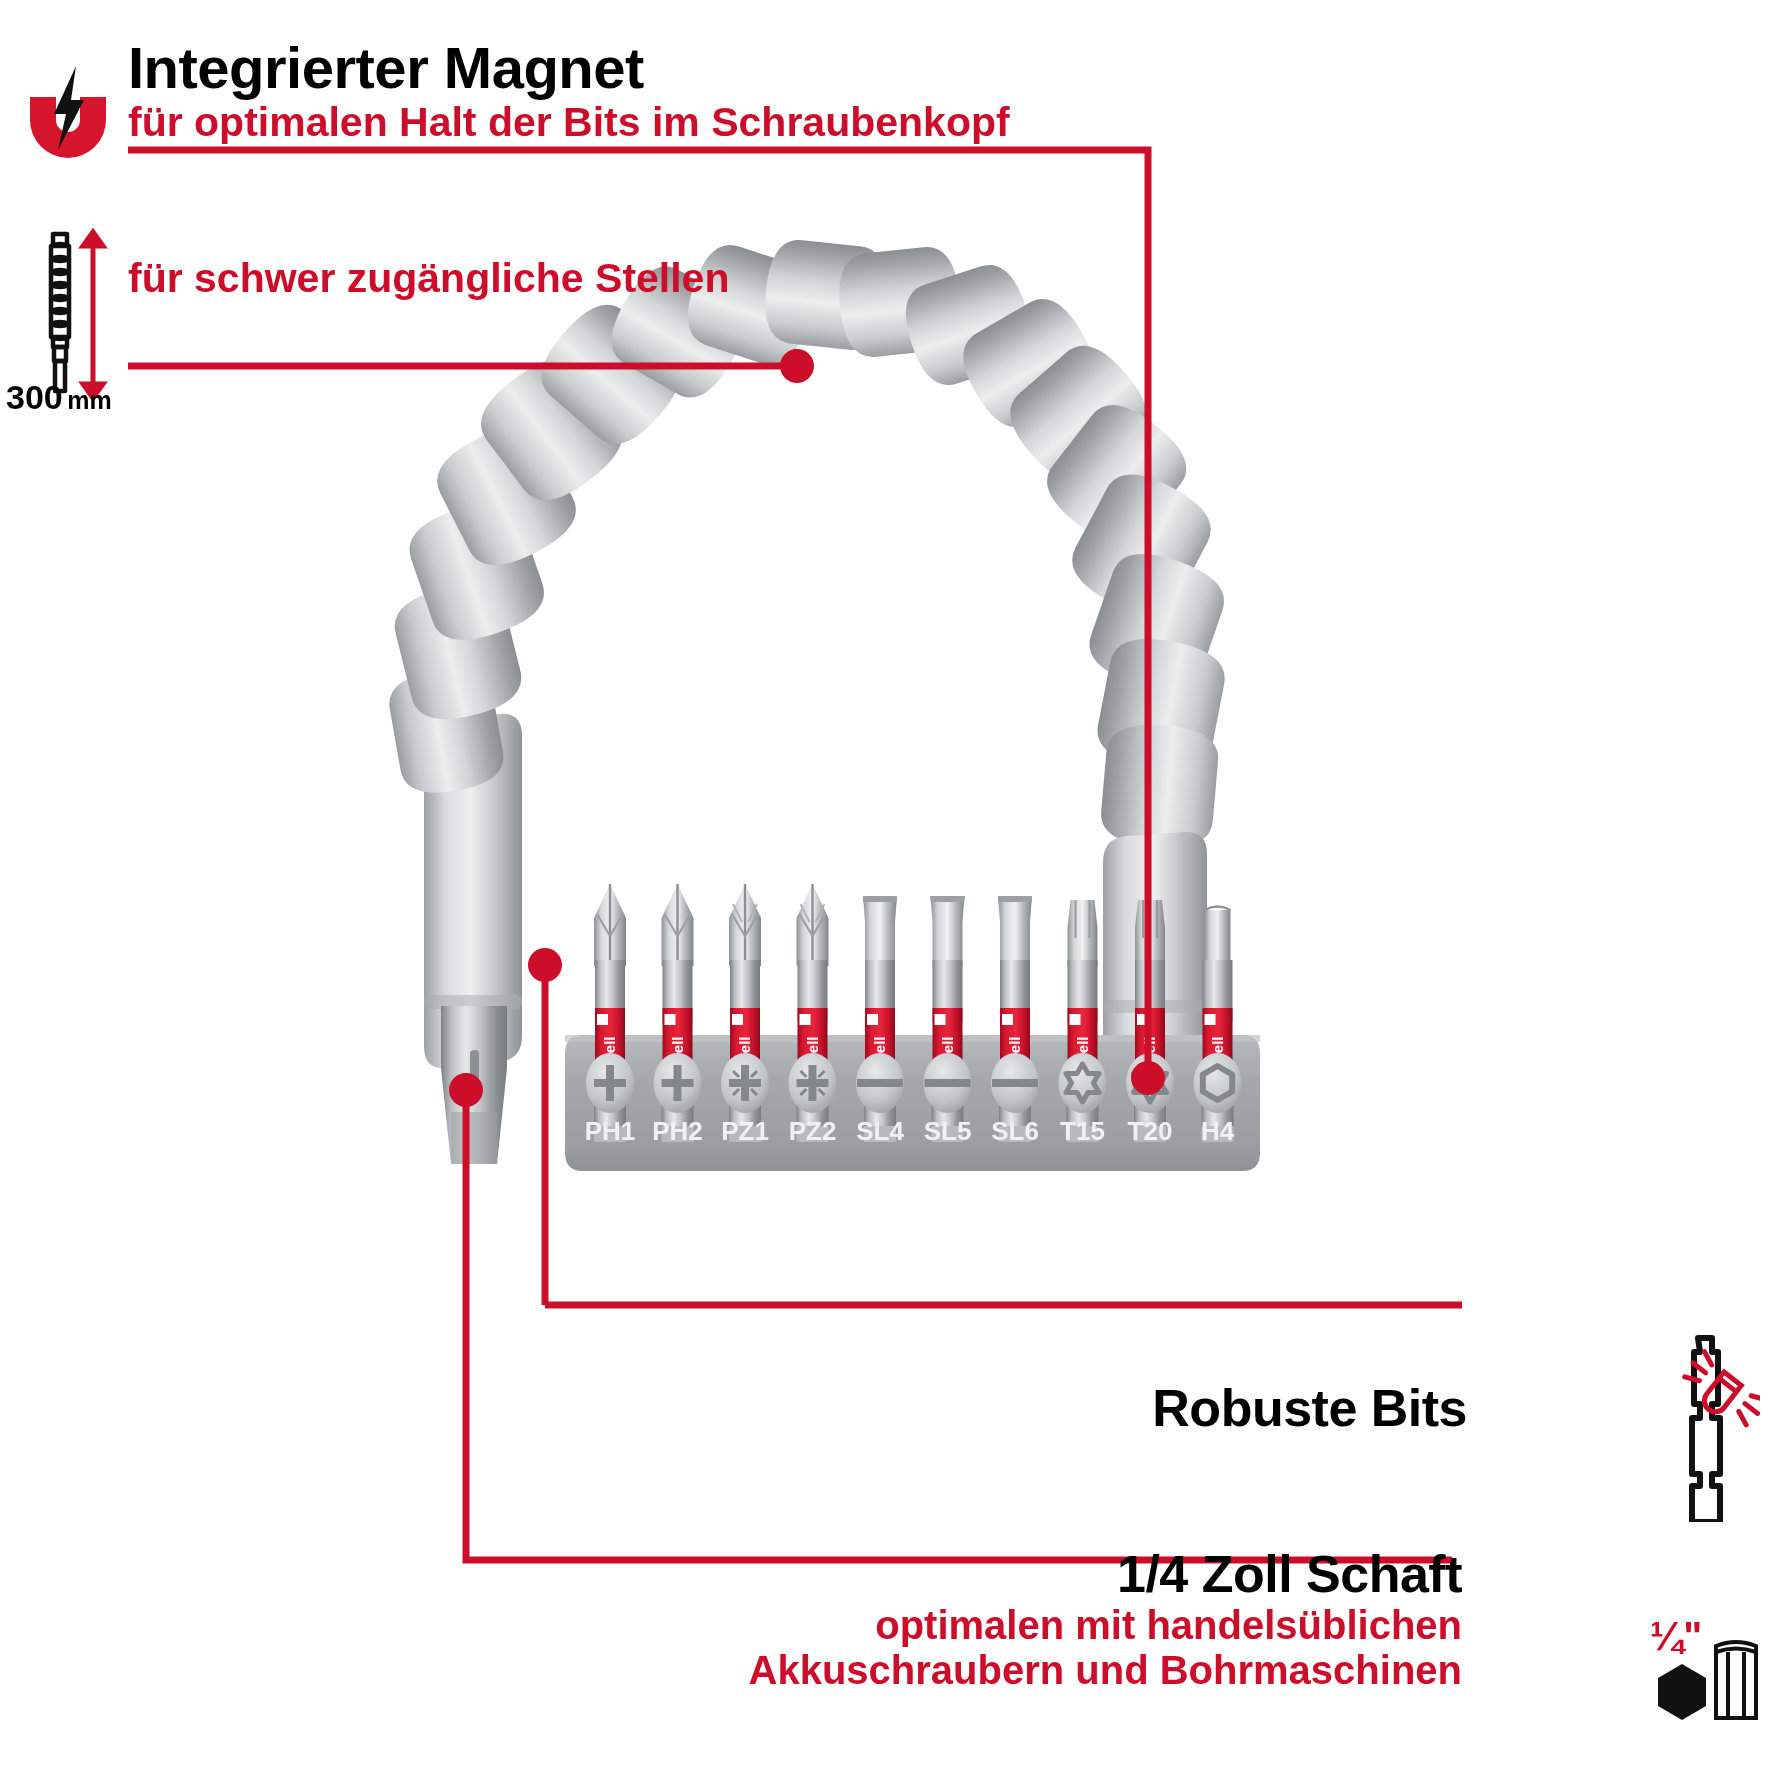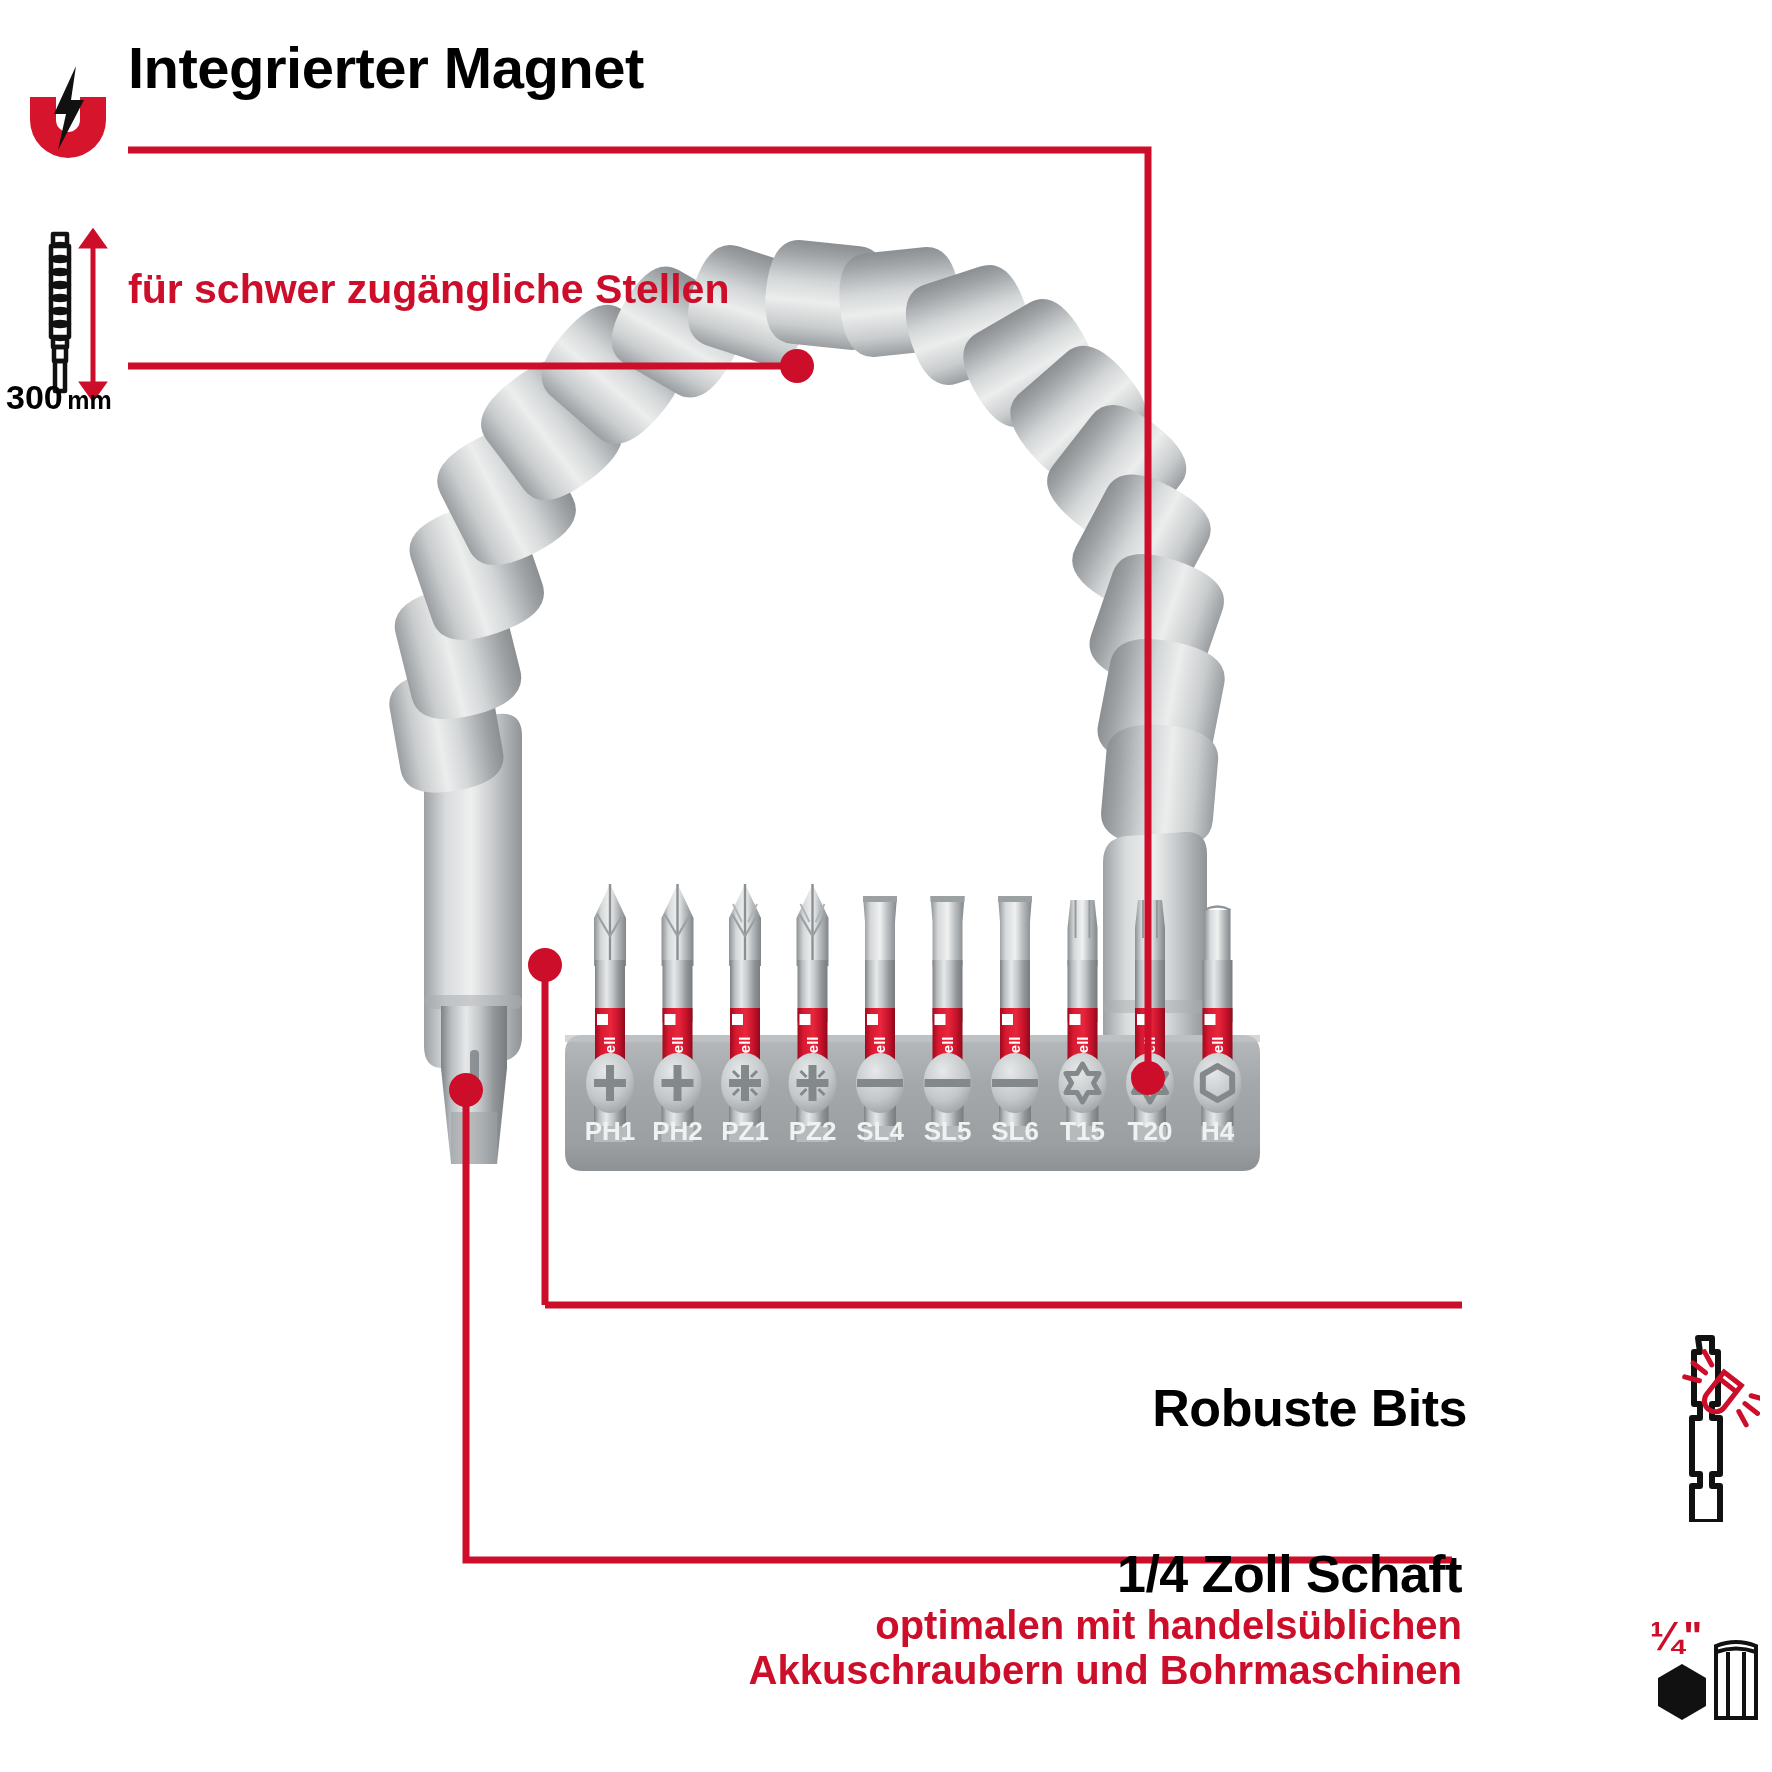--- a/index.html
+++ b/index.html
@@ -19,21 +19,21 @@
   }
 
   
   #blk-magnet { left:128px; top:38px; }
   #blk-magnet .title { font-size:58px; }
   #blk-magnet .sub   { font-size:41px; margin-top:4px; }
 
   
   #blk-holder { left:128px; top:248px; }
   #blk-holder .title { font-size:58px; }
-  #blk-holder .sub   { font-size:41px; margin-top:20px; }
+  #blk-holder .sub   { font-size:41px; margin-top:9px; }
 
   
   #blk-bits { right:305px; top:1382px; text-align:right; }
   #blk-bits .title { font-size:52px; }
   #blk-bits .sub   { font-size:40px; margin-top:3px; }
 
   
   #blk-schaft { right:310px; top:1548px; text-align:right; }
   #blk-schaft .title { font-size:52px; }
   #blk-schaft .sub   { font-size:40px; margin-top:3px; }
@@ -432,20 +432,21 @@
     <g id="dots" fill="#cc0e2a">
       <circle cx="1148" cy="1078" r="17"></circle>
       <circle cx="797" cy="366" r="17"></circle>
       <circle cx="545" cy="965" r="17"></circle>
       <circle cx="466" cy="1090" r="17"></circle>
     </g>
   </svg>
 
   <div class="callout" id="blk-magnet">
     <div class="title">Integrierter Magnet</div>
+    <div class="sub">für optimalen Halt der Bits im Schraubenkopf</div>
   </div>
 
   <svg class="ico" style="left:16px; top:58px; width:104px; height:112px;" viewBox="0 0 104 112">
     <path d="M14 26 L14 62 a38 38 0 0 0 76 0 L90 26 L64 26 L64 62
              a12 12 0 0 1 -24 0 L40 26 Z" fill="#d6142c"></path>
     <rect x="14" y="26" width="26" height="13" fill="#ffffff"></rect>
     <rect x="64" y="26" width="26" height="13" fill="#ffffff"></rect>
     <path d="M60 8 L38 56 L50 56 L42 92 L68 42 L55 42 Z" fill="#111111"></path>
   </svg>
 

